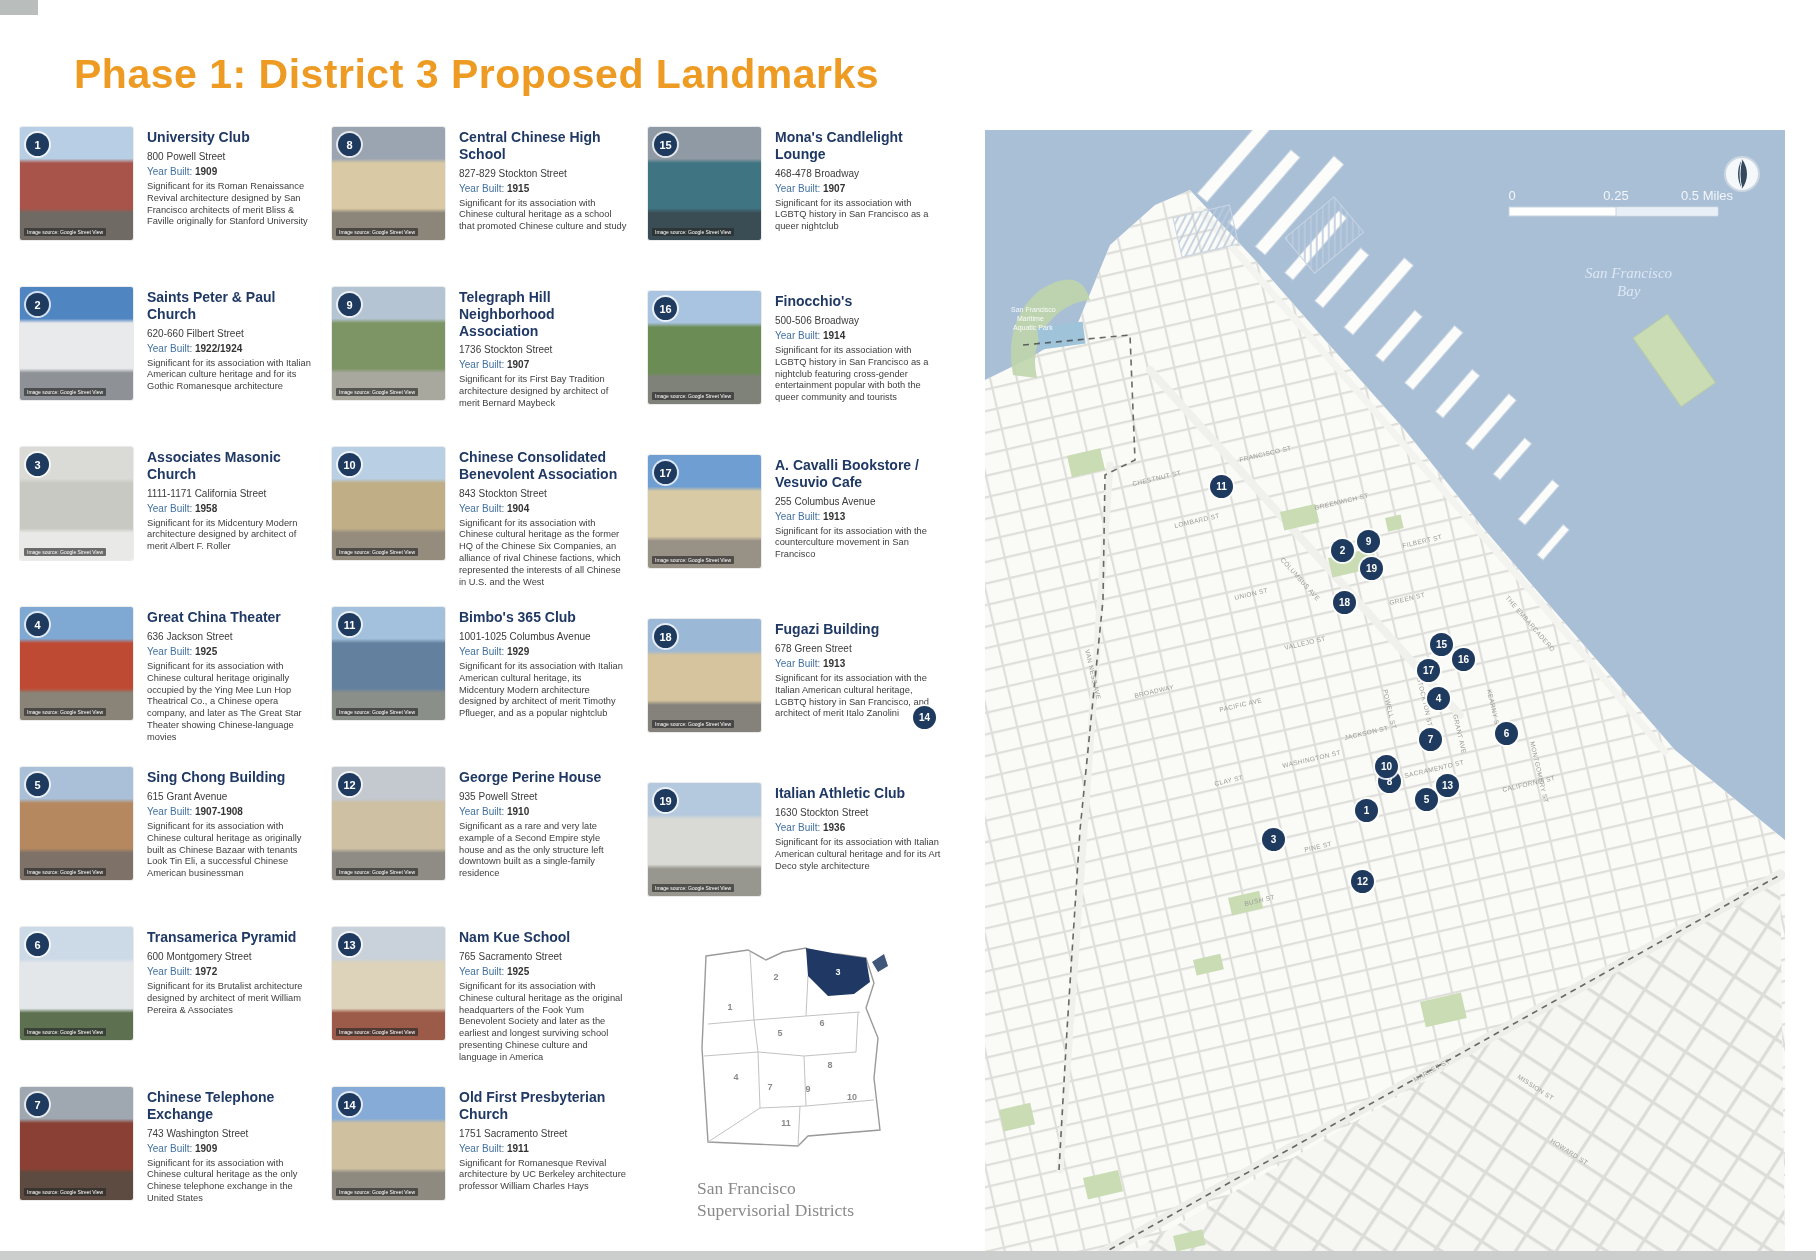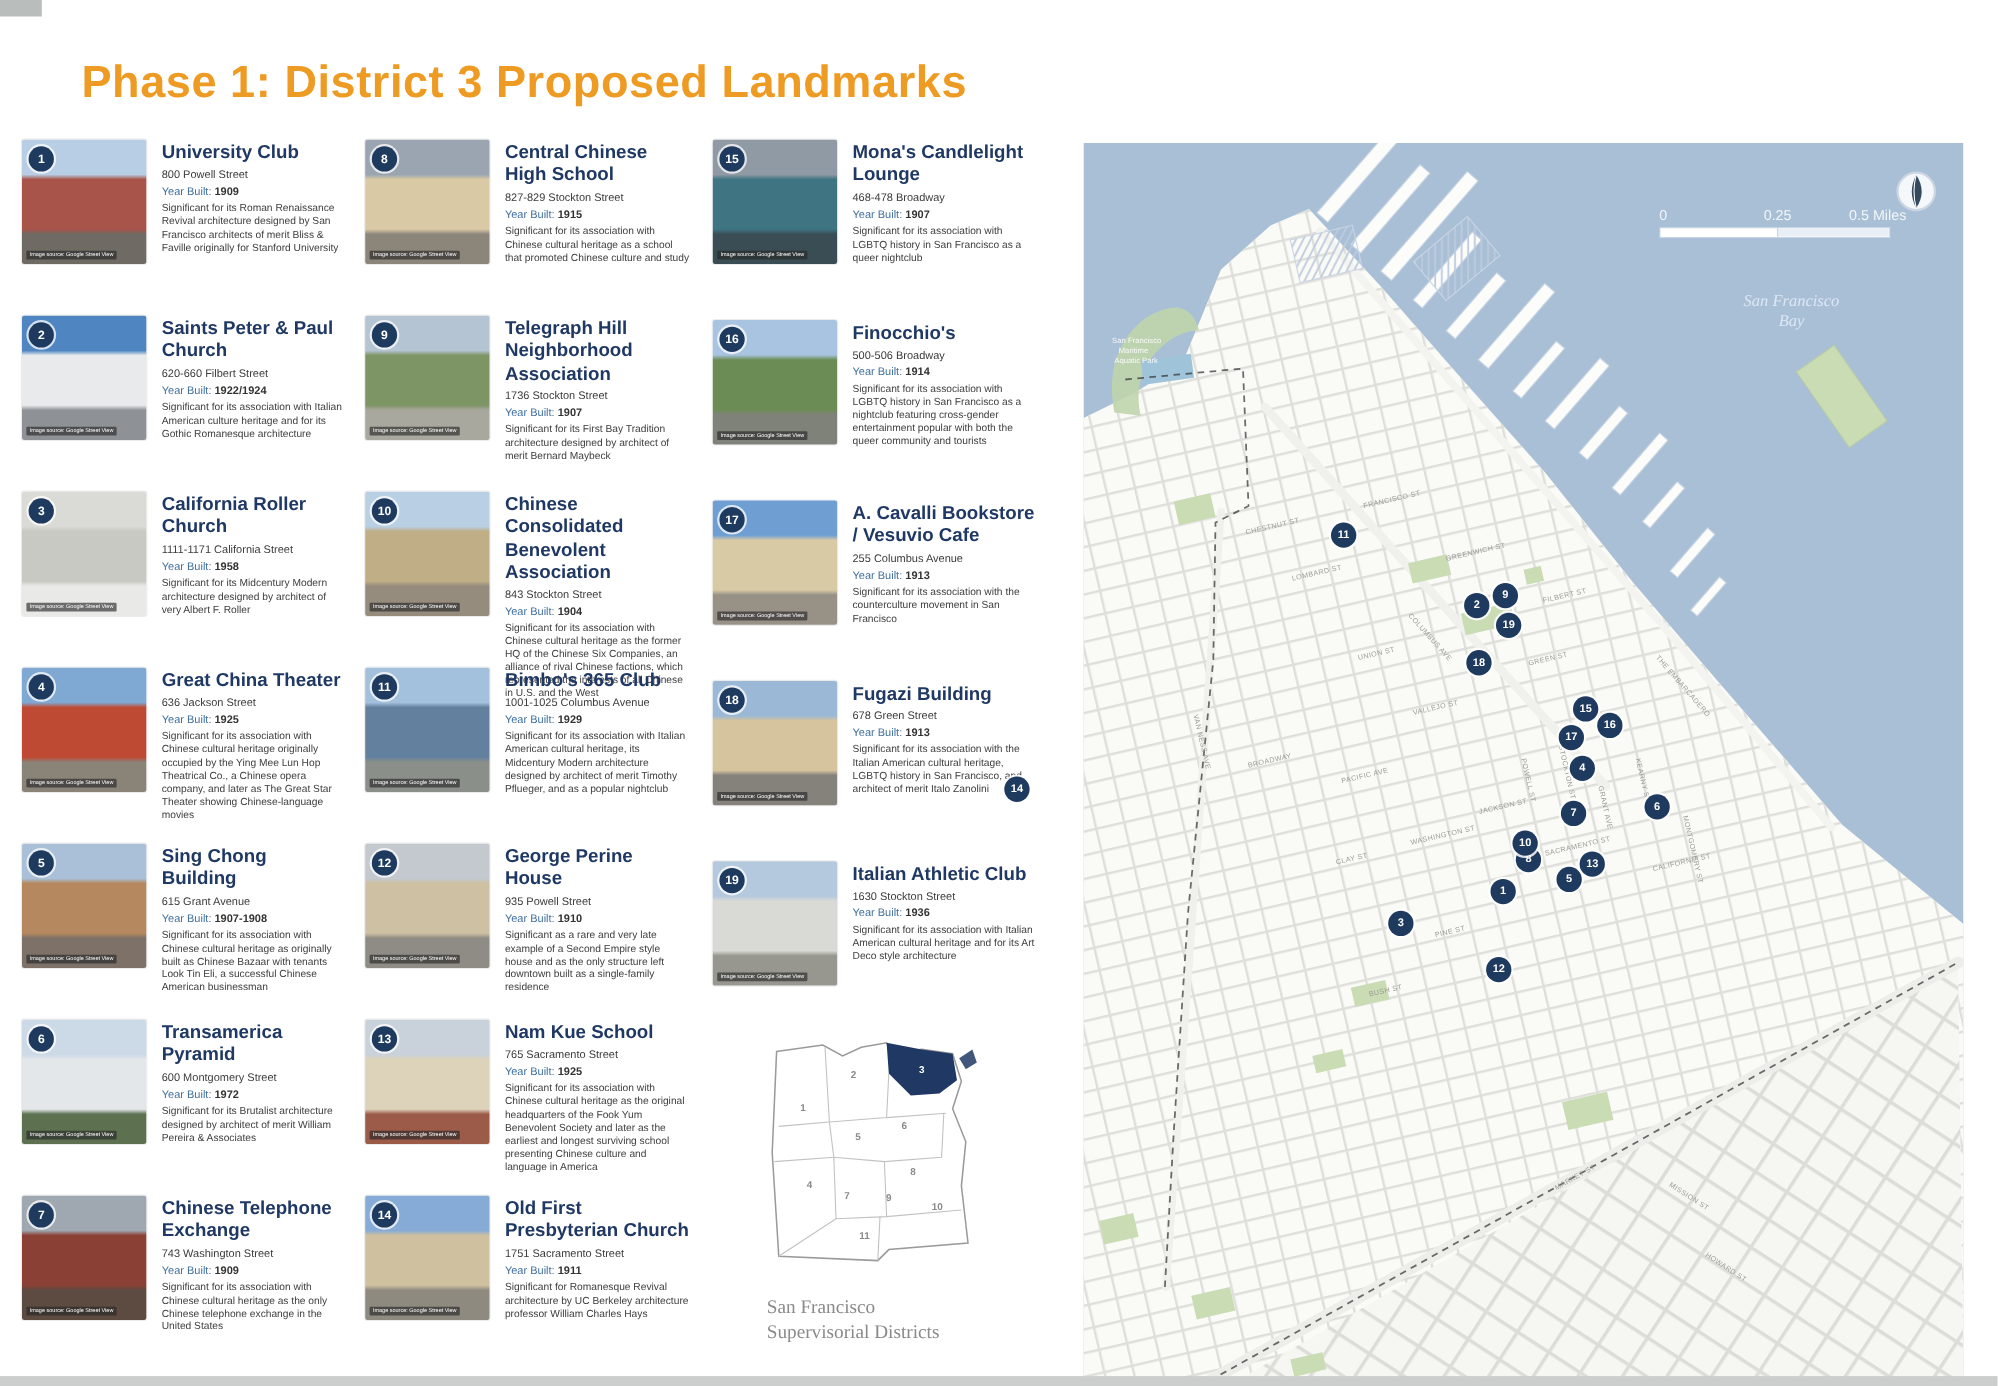--- a/index.html
+++ b/index.html
@@ -17,21 +17,21 @@
   .entry{display:flex;gap:14px;height:160px;width:300px;}
   #col3 .entry{height:164px;}
   .thumb{position:relative;width:113px;height:113px;flex:0 0 113px;border-radius:2px;
          overflow:hidden;box-shadow:0 0 0 1px rgba(0,0,0,.08);}
   .badge{position:absolute;left:6px;top:6px;width:23px;height:23px;border-radius:50%;
          background:#1E3A5F;color:#fff;font-size:11px;font-weight:bold;display:flex;
          align-items:center;justify-content:center;box-shadow:0 0 0 2px rgba(255,255,255,.75);}
   .credit{position:absolute;left:4px;bottom:4px;background:rgba(40,40,40,.65);color:#fff;
           font-size:5px;padding:1px 3px;border-radius:1px;white-space:nowrap;}
   .info{width:168px;padding-top:2px;}
-  .lm-name{font-size:17px;font-weight:bold;color:#1F3864;line-height:1.2;margin-bottom:5px;}
+  .lm-name{font-size:14px;font-weight:bold;color:#1F3864;line-height:1.2;margin-bottom:5px;}
   .lm-addr{font-size:10px;color:#3b3b3b;margin-bottom:4px;}
   .lm-year{font-size:10px;margin-bottom:4px;}
   .lm-year .yl{color:#41709F;}
   .lm-year .yv{color:#333;font-weight:bold;}
   .lm-desc{font-size:9.3px;color:#404040;line-height:1.28;}
 
   
   #map-wrap{position:absolute;left:985px;top:130px;width:800px;height:1125px;}
   #map-svg{position:absolute;left:0;top:0;}
   .marker{position:absolute;width:23px;height:23px;margin:-12px 0 0 -12px;border-radius:50%;
@@ -86,27 +86,27 @@
         <div class="lm-desc">Significant for its association with Italian American culture heritage and for its Gothic Romanesque architecture</div>
       </div>
     </div>
 
     <div class="entry">
       <div class="thumb" style="background: linear-gradient(rgb(218, 218, 214) 0%, rgb(218, 218, 214) 28%, rgb(201, 201, 195) 32%, rgb(201, 201, 195) 72%, rgb(233, 233, 231) 76%, rgb(233, 233, 231) 100%);">
         <span class="badge">3</span>
         <span class="credit">Image source: Google Street View</span>
       </div>
       <div class="info">
-        <div class="lm-name">California Roller Church</div>
+        <div class="lm-name">Associates Masonic Church</div>
         <div class="lm-addr">1111-1171 California Street</div>
         <div class="lm-year">
           <span class="yl">Year Built:</span>
           <span class="yv"> 1958</span>
         </div>
-        <div class="lm-desc">Significant for its Midcentury Modern architecture designed by architect of very Albert F. Roller</div>
+        <div class="lm-desc">Significant for its Midcentury Modern architecture designed by architect of merit Albert F. Roller</div>
       </div>
     </div>
 
     <div class="entry">
       <div class="thumb" style="background: linear-gradient(rgb(127, 169, 211) 0%, rgb(127, 169, 211) 28%, rgb(191, 74, 51) 32%, rgb(191, 74, 51) 72%, rgb(138, 131, 120) 76%, rgb(138, 131, 120) 100%);">
         <span class="badge">4</span>
         <span class="credit">Image source: Google Street View</span>
       </div>
       <div class="info">
         <div class="lm-name">Great China Theater</div>

